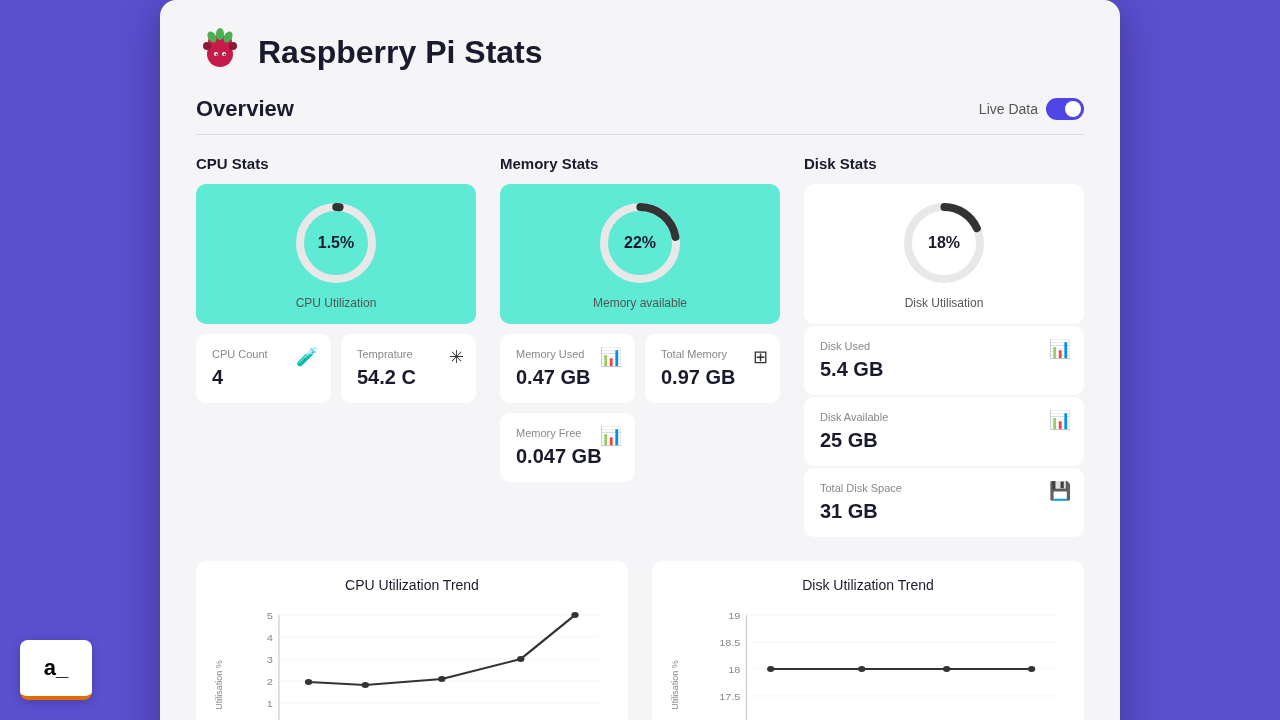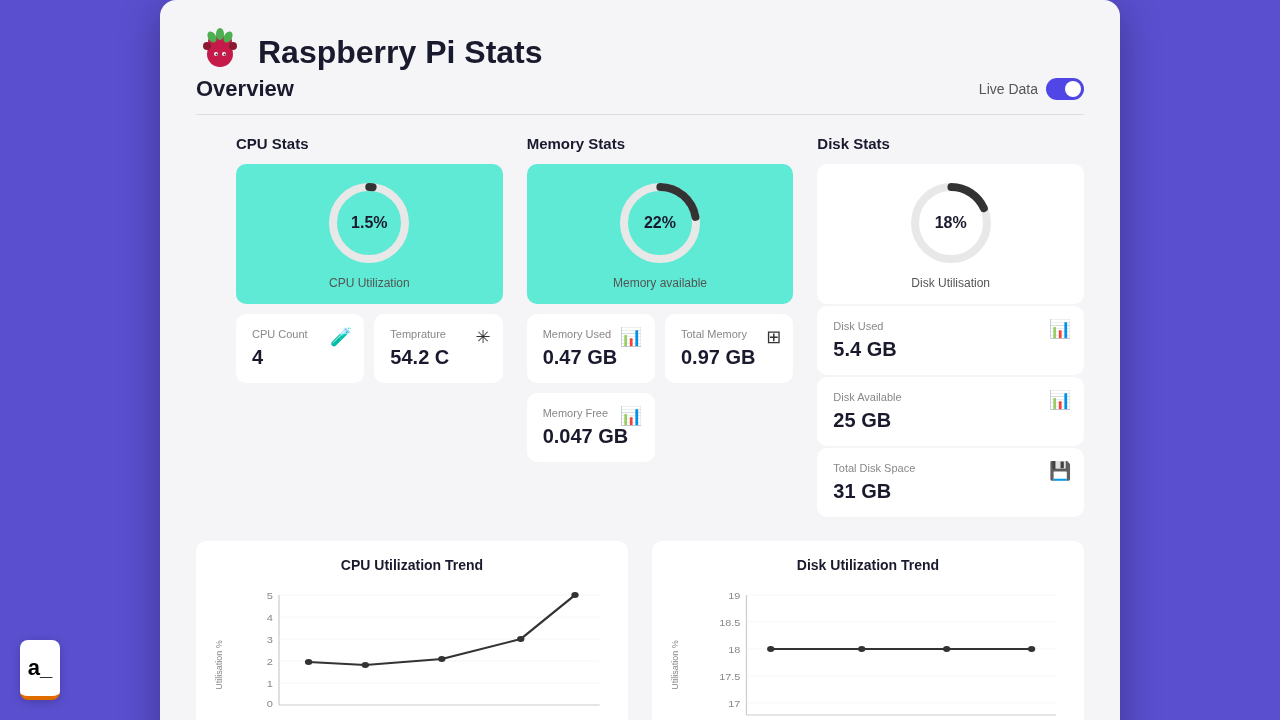--- a/index.html
+++ b/index.html
@@ -16,20 +16,21 @@
       border-radius: 16px;
       width: 960px;
       min-height: 660px;
       padding: 28px 36px;
       box-shadow: 0 8px 40px rgba(0,0,0,0.3);
     }
     .header {
       display: flex;
       align-items: center;
       gap: 14px;
+      margin-bottom: 20px;
     }
     .raspberry-icon {
       width: 48px;
       height: 48px;
     }
     .header-title {
       font-size: 32px;
       font-weight: 700;
       color: #1a1a2e;
     }
@@ -73,21 +74,20 @@
     .divider {
       border: none;
       border-top: 1px solid #ddd;
       margin-bottom: 20px;
     }
     .stats-grid {
       display: grid;
       grid-template-columns: 1fr 1fr 1fr;
       gap: 24px;
       margin-bottom: 24px;
-      margin-left: 40px;
     }
     .stat-section-title {
       font-size: 15px;
       font-weight: 600;
       color: #1a1a2e;
       margin-bottom: 12px;
     }
     .stat-cards {
       display: grid;
       grid-template-columns: 1fr 1fr;
@@ -154,21 +154,21 @@
       grid-template-columns: 1fr 1fr;
       gap: 24px;
     }
     .chart-container {
       background: white;
       border-radius: 10px;
       padding: 16px;
     }
     .chart-title {
       font-size: 14px;
-      font-weight: 700;
+      font-weight: 400;
       color: #1a1a2e;
       text-align: center;
       margin-bottom: 12px;
     }
     .chart-area {
       position: relative;
       height: 160px;
     }
     .chart-area svg {
       width: 100%;
@@ -199,21 +199,21 @@
       flex-direction: column;
       align-items: center;
       padding: 14px 16px;
       background: white;
       border-radius: 10px;
     }
     .terminal-badge {
       position: fixed;
       bottom: 20px;
       left: 20px;
-      width: 40px;
+      width: 72px;
       height: 60px;
       background: white;
       border-radius: 8px;
       display: flex;
       align-items: center;
       justify-content: center;
       font-size: 22px;
       font-weight: 700;
       border-bottom: 4px solid #e06c00;
       box-shadow: 0 2px 10px rgba(0,0,0,0.2);

